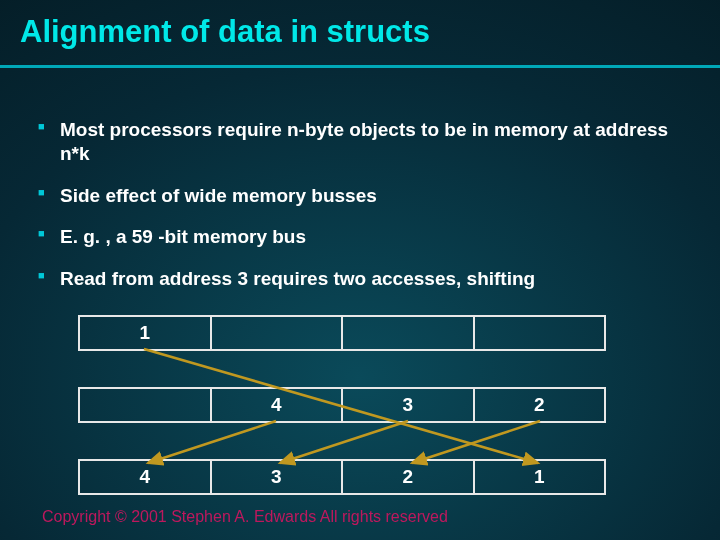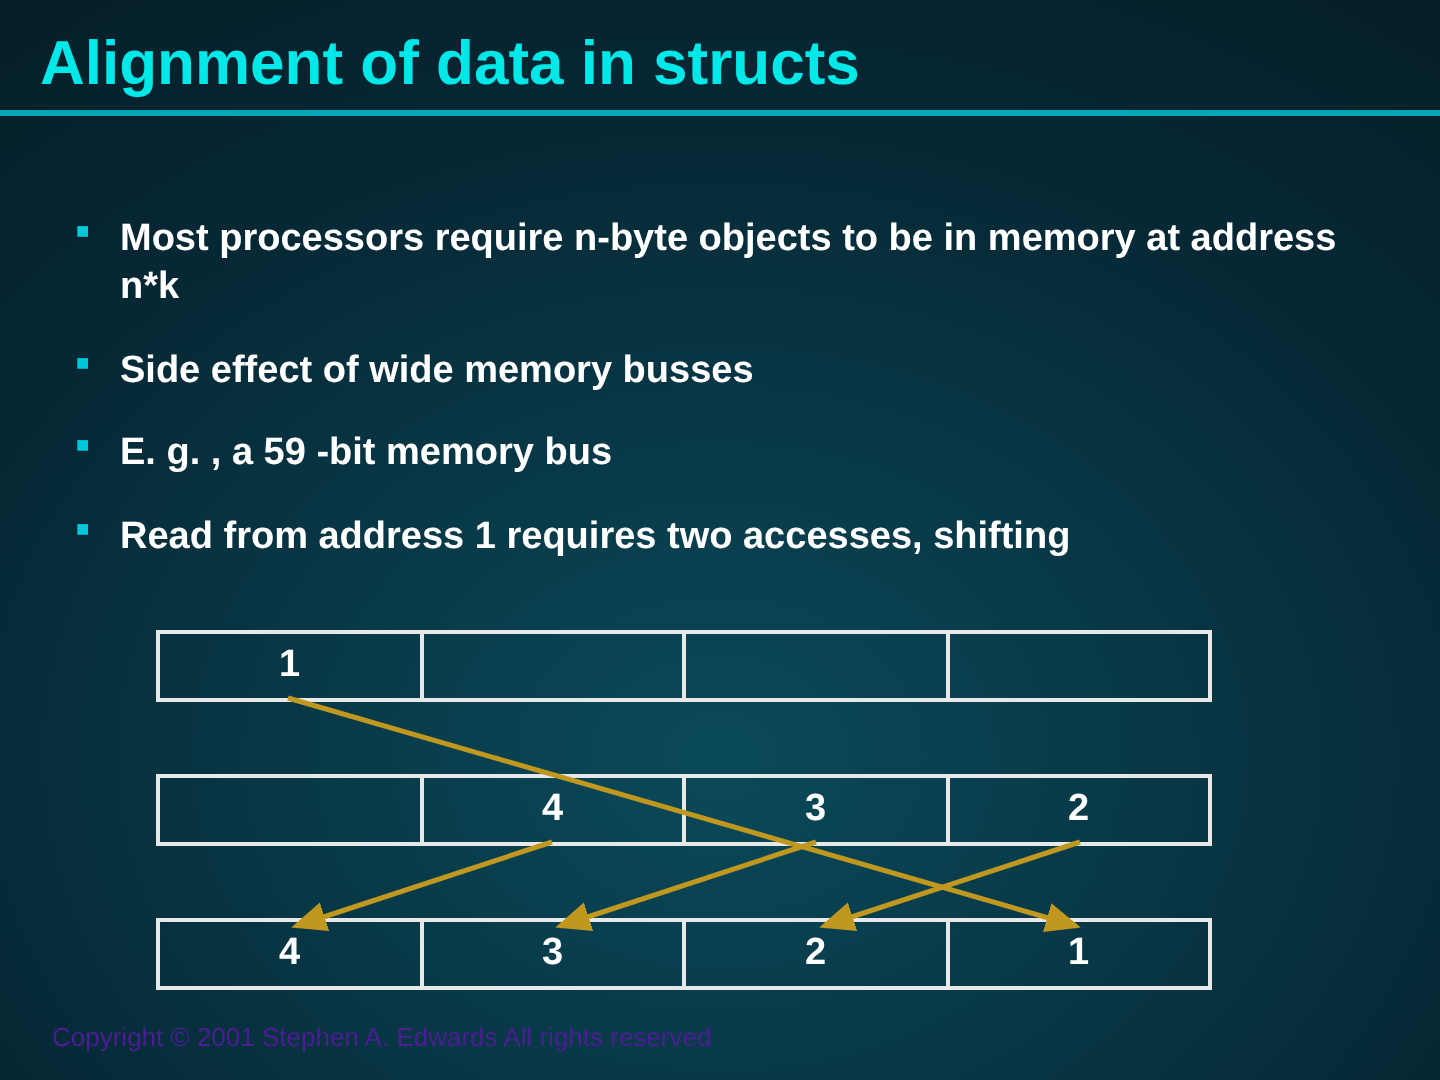--- a/index.html
+++ b/index.html
@@ -6,21 +6,21 @@
   html, body { width: 720px; height: 540px; overflow: hidden; }
   body {
     background: radial-gradient(ellipse 900px 700px at 50% 70%, #0a4a5a 0%, #062835 45%, #021015 100%);
     font-family: Arial, Helvetica, sans-serif;
     position: relative;
   }
   .title {
     color: #00e8e8;
     font-size: 31px;
     font-weight: bold;
-    padding: 14px 0 5px 20px;
+    padding: 14px 0 15px 20px;
   }
   .underline {
     height: 3px;
     background: #00a8b8;
     margin: 0 0 0 0;
     width: 100%;
   }
   .bullets {
     list-style: none;
     padding: 22px 38px 0 38px;
@@ -67,36 +67,36 @@
   }
   .cell:last-child { border-right: 2px solid #e8e8e8; }
   .arrows {
     position: absolute;
     left: 0;
     top: 0;
   }
   .footer {
     position: absolute;
     bottom: 14px;
-    left: 26px;
-    color: #4c1d95;
-    font-size: 13px;
+    left: 42px;
+    color: #be185d;
+    font-size: 16px;
   }
 </style>
 </head>
 <body>
 
 <div class="title">Alignment of data in structs</div>
 <div class="underline"></div>
 
 <ul class="bullets">
   <li>Most processors require n-byte objects to be in memory at address n*k</li>
   <li>Side effect of wide memory busses</li>
   <li>E. g. , a 59 -bit memory bus</li>
-  <li>Read from address 1 requires two accesses, shifting</li>
+  <li>Read from address 3 requires two accesses, shifting</li>
 </ul>
 
 <div class="diagram">
   <div class="row">
     <div class="cell">1</div>
     <div class="cell"></div>
     <div class="cell"></div>
     <div class="cell"></div>
   </div>
   <div class="row">

